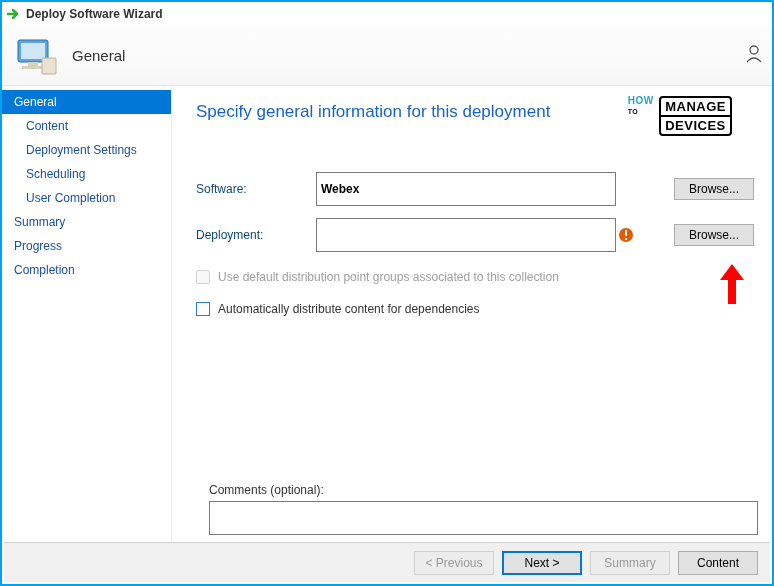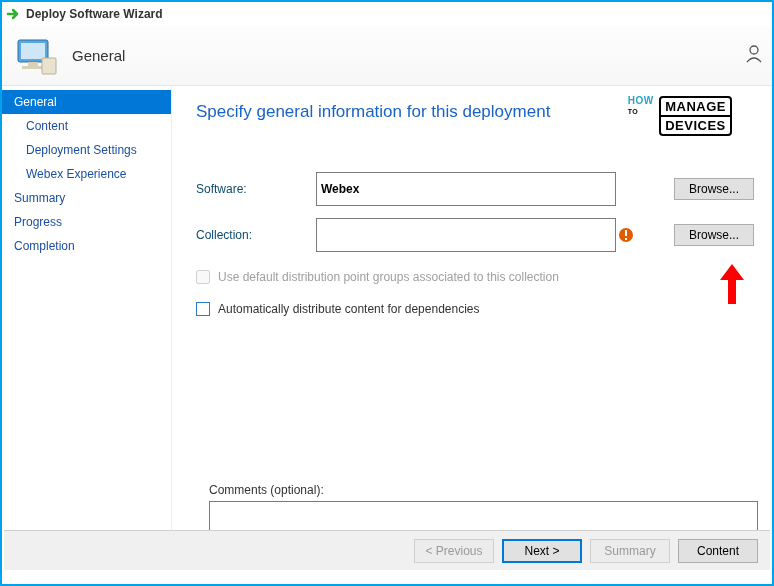--- a/index.html
+++ b/index.html
@@ -127,21 +127,21 @@
     }
     .comments-area label { display:block; margin-bottom:4px; color:#333; font-size:12px;}
     .comments-area textarea {
       width: 100%; height: 34px;
       border:1px solid #7a7a7a;
       resize:none; font-family:inherit; font-size:12px;
       padding:2px 4px;
     }
     .footer {
       position: absolute;
-      bottom: 14px; left: 2px; right: 2px;
+      bottom: 2px; left: 2px; right: 2px;
       height: 40px;
       background: #f0f0f0;
       border-top: 1px solid #d0d0d0;
       display:flex; align-items:center; justify-content:flex-end;
       padding: 0 12px; gap: 8px;
     }
     .footer button {
       min-width: 80px; height: 24px;
       background:#e1e1e1; border:1px solid #adadad;
       font-size:12px; cursor:pointer;
@@ -182,21 +182,22 @@
         <path d="M3 18 Q10 10 17 18" fill="none" stroke="#555" stroke-width="1.3"></path>
       </svg>
   </span>
 </div>
 
 <div class="main">
   <div class="sidebar">
     <div class="nav-item selected"><span>General</span></div>
     <div class="nav-item indent"><span>Content</span></div>
     <div class="nav-item indent"><span>Deployment Settings</span></div>
-    <div class="nav-item indent"><span>Webex Experience</span></div>
+    <div class="nav-item indent"><span>Scheduling</span></div>
+    <div class="nav-item indent"><span>User Completion</span></div>
     <div class="nav-item"><span>Summary</span></div>
     <div class="nav-item"><span>Progress</span></div>
     <div class="nav-item"><span>Completion</span></div>
   </div>
 
   <div class="content">
     <h2>Specify general information for this deployment</h2>
 
     <div class="logo-badge">
       <span style="display:inline-block; vertical-align:top; margin-right:2px;">
@@ -209,21 +210,21 @@
       </span>
     </div>
 
     <div class="form-row">
       <label>Software:</label>
       <input type="text" value="Webex" style="">
       <button class="browse-btn">Browse...</button>
     </div>
 
     <div class="form-row">
-      <label>Collection:</label>
+      <label>Deployment:</label>
       <input type="text" value="" style="">
       <span class="warn-icon">
         <svg viewBox="0 0 16 16" width="16" height="16">
             <circle cx="8" cy="8" r="7" fill="#e35b00"></circle>
             <rect x="7" y="3" width="2" height="6" fill="#fff"></rect>
             <rect x="7" y="11" width="2" height="2" fill="#fff"></rect>
           </svg>
       </span>
       <button class="browse-btn">Browse...</button>
     </div>

